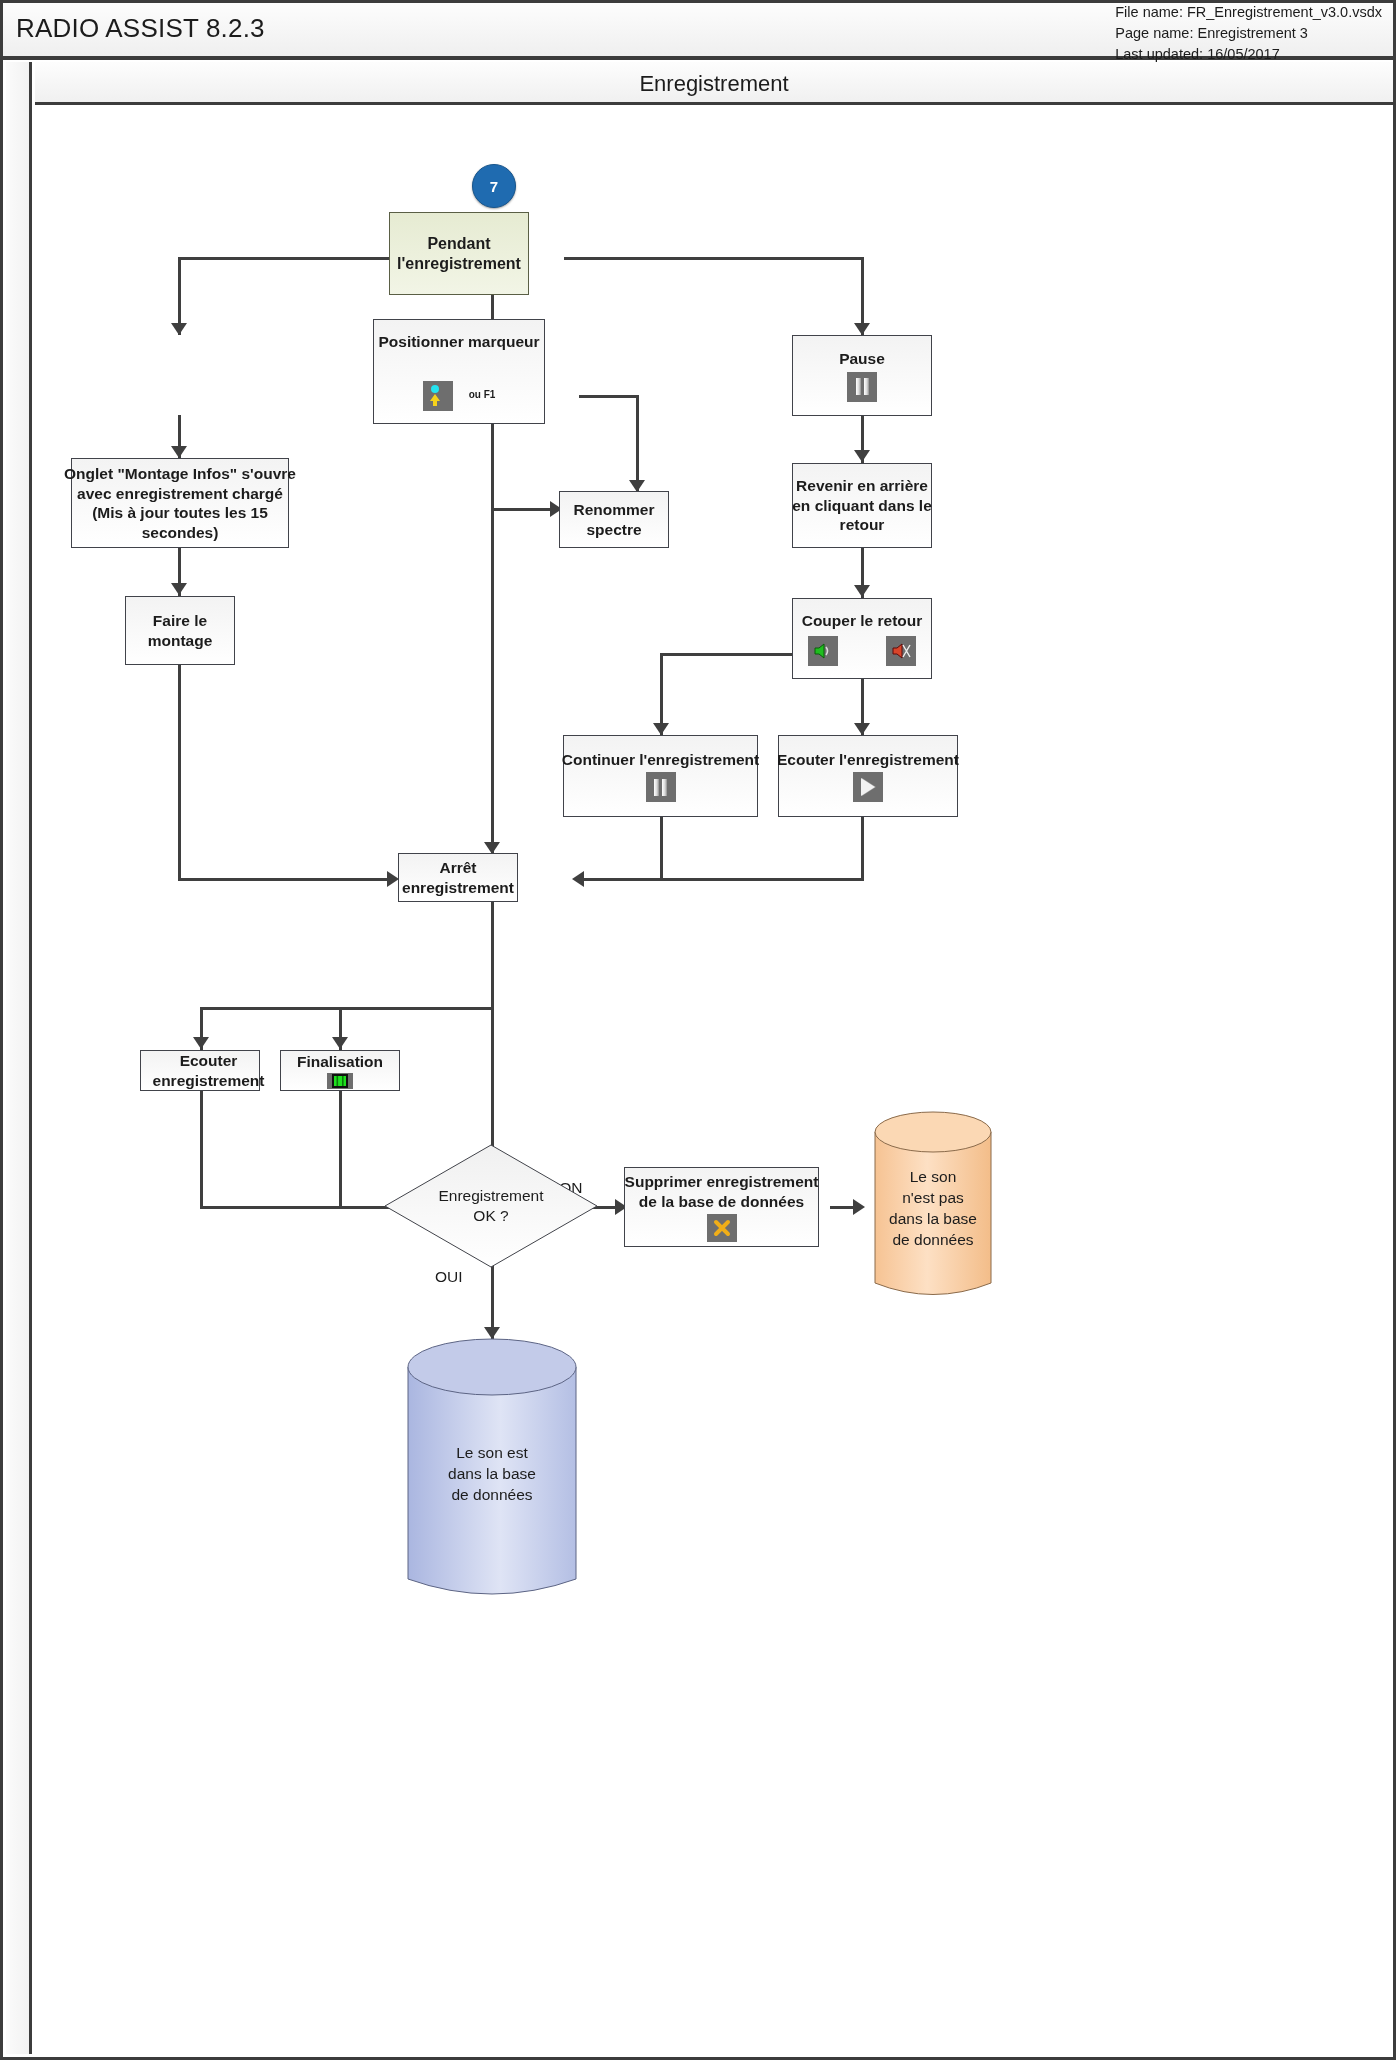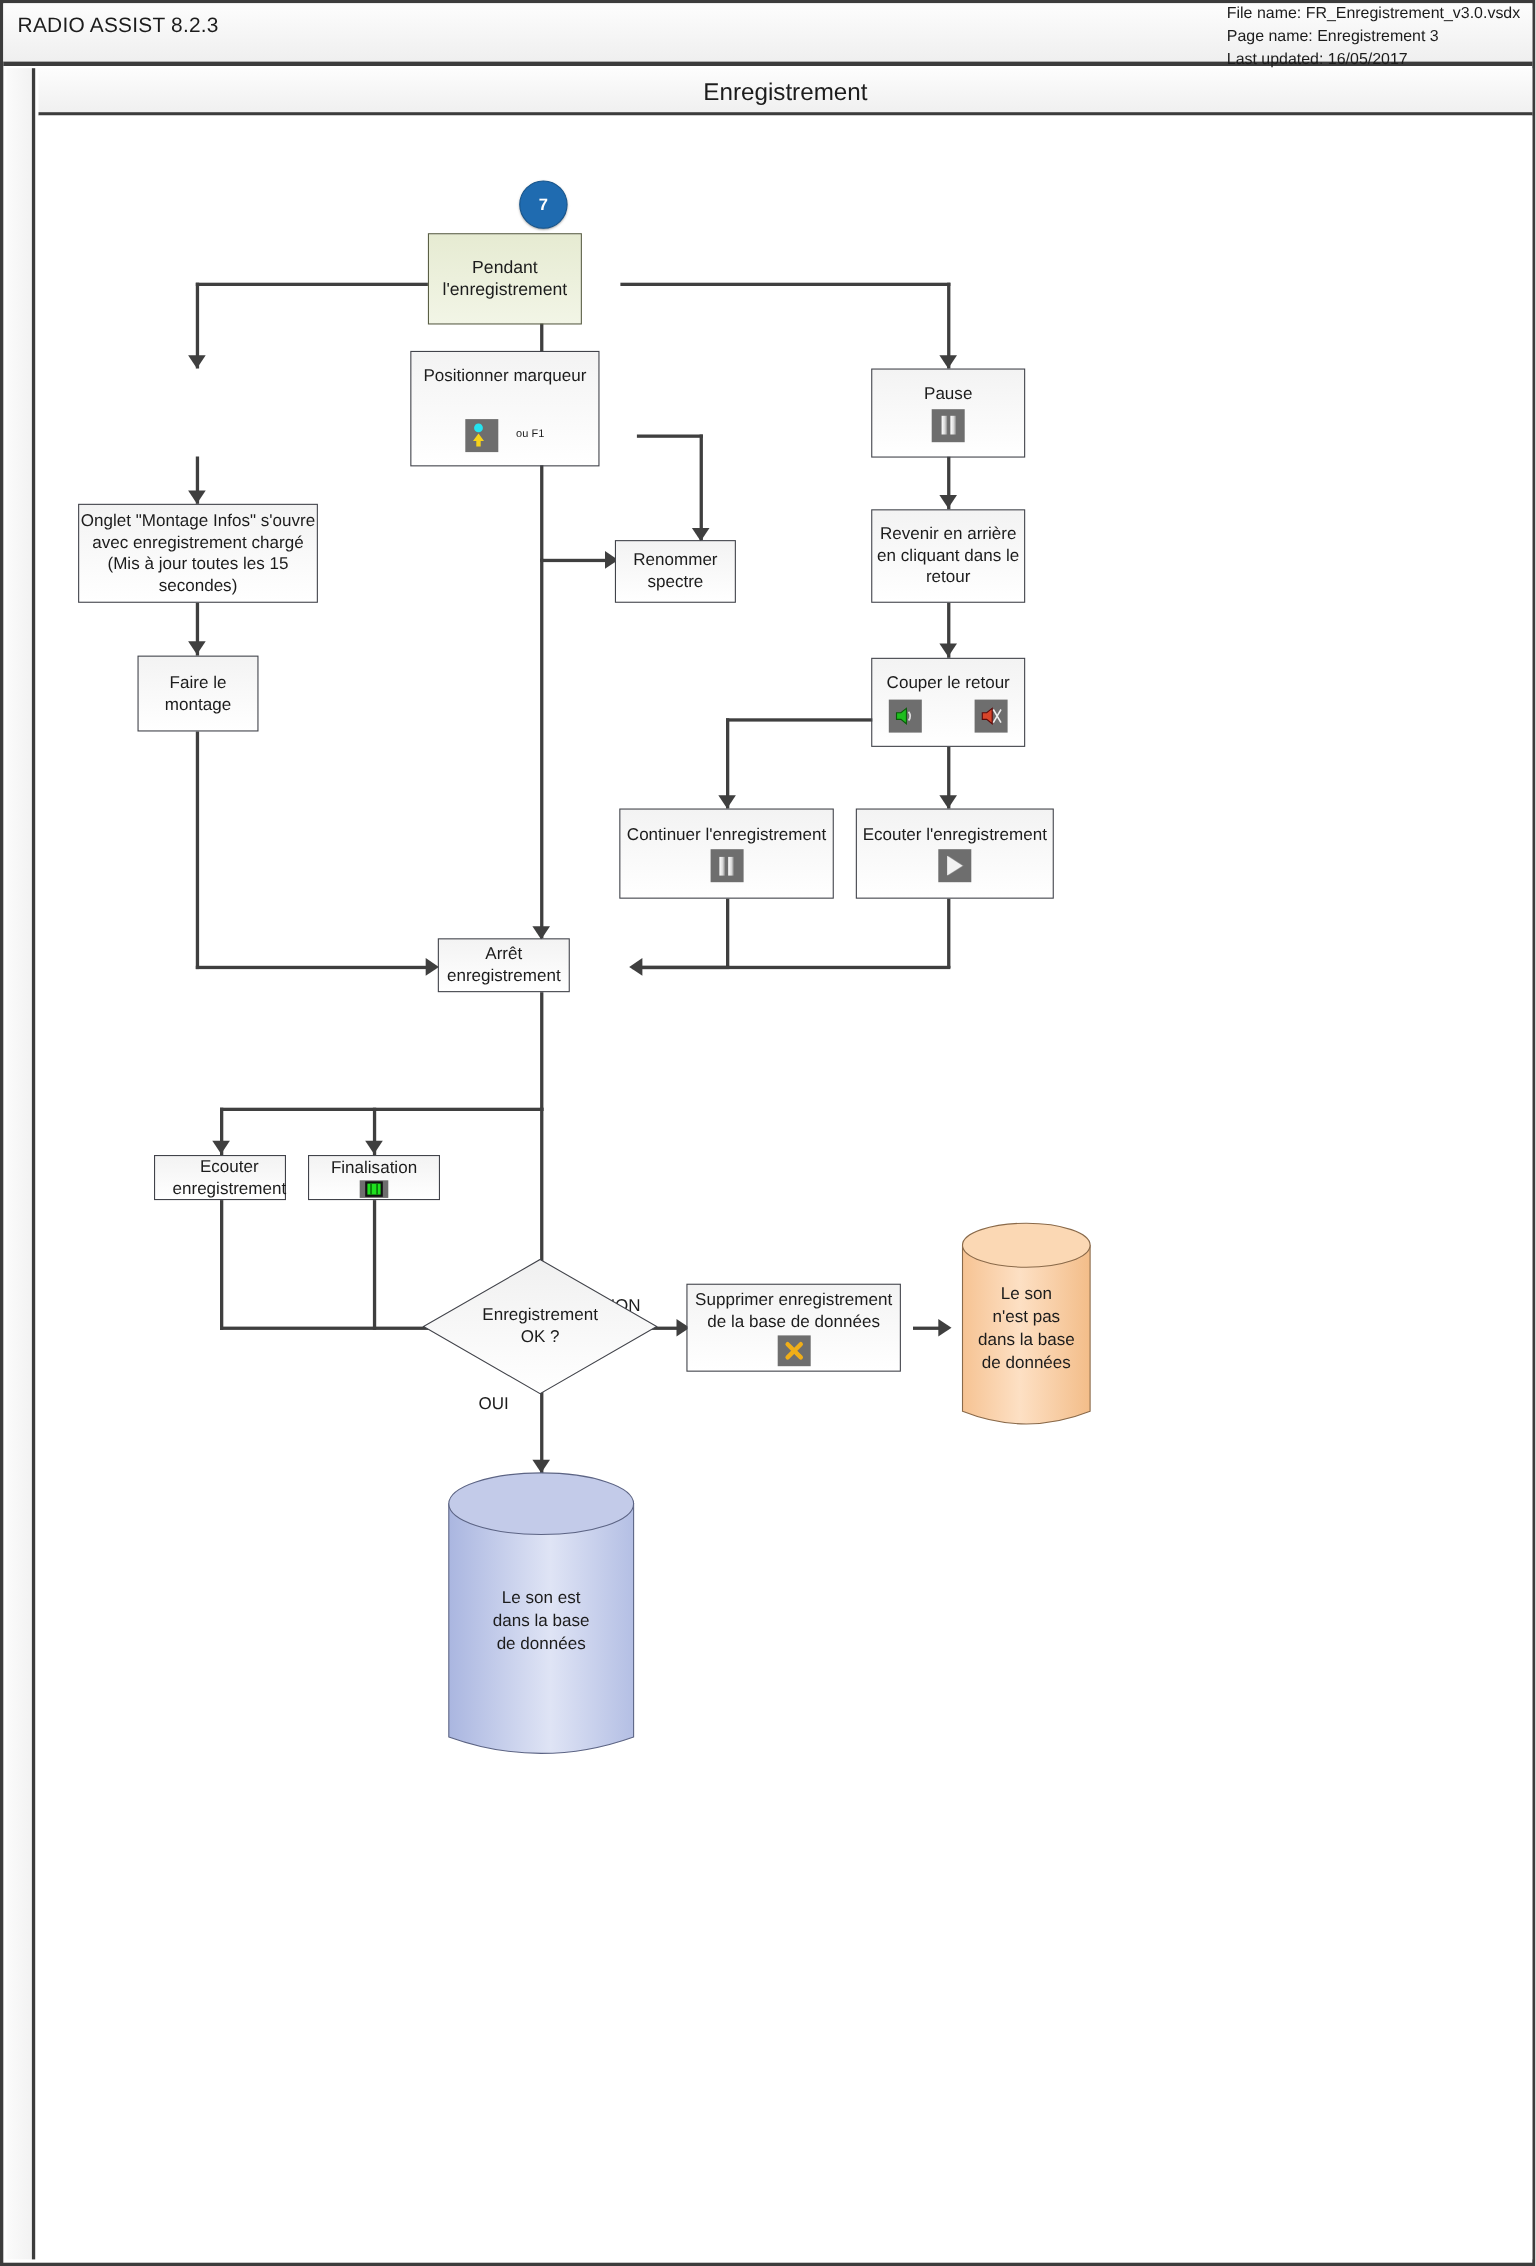--- a/index.html
+++ b/index.html
@@ -4,39 +4,39 @@
 <style>
   html,body{margin:0;padding:0;background:#ffffff;}
   body{font-family:"Liberation Sans",sans-serif;}
   #page{position:relative;width:1396px;height:2060px;background:#fff;overflow:hidden;}
 
   
   .frame-border{position:absolute;left:0;top:0;width:1396px;height:2060px;
       border:3px solid #3c3c3c;box-sizing:border-box;}
   .title-band{position:absolute;left:3px;top:3px;width:1390px;height:57px;
       background:linear-gradient(#fdfdfd,#efefef);border-bottom:4px solid #3c3c3c;box-sizing:border-box;}
-  .app-title{position:absolute;left:16px;top:13px;font-size:19px;color:#1c1c1c;letter-spacing:.2px;}
+  .app-title{position:absolute;left:16px;top:13px;font-size:26px;color:#1c1c1c;letter-spacing:.2px;}
   .meta{position:absolute;right:14px;top:2px;font-size:14.5px;color:#1c1c1c;line-height:21px;text-align:left;}
   .meta div{white-space:nowrap;}
   .meta .lbl{display:inline-block;}
 
   
   .spine{position:absolute;left:6px;top:62px;width:26px;height:1992px;
       background:linear-gradient(90deg,#fbfbfb,#f2f2f2);border-right:3px solid #3c3c3c;box-sizing:border-box;}
   
   .page-head{position:absolute;left:35px;top:62px;width:1358px;height:43px;
       background:linear-gradient(#fdfdfd,#f0f0f0);border-bottom:3px solid #3c3c3c;box-sizing:border-box;}
   .page-head span{position:absolute;left:0;right:0;top:9px;text-align:center;font-size:22px;color:#1c1c1c;}
   .canvas{position:absolute;left:35px;top:105px;width:1358px;height:1949px;background:#fff;}
 
   
   .node{position:absolute;box-sizing:border-box;border:1px solid #41434a;
       background:linear-gradient(#f3f3f3,#ffffff);
       display:flex;flex-direction:column;align-items:center;justify-content:center;
-      font-size:15.5px;color:#1c1c1c;line-height:19.5px;text-align:right;padding:4px 6px;}
+      font-size:15.5px;color:#1c1c1c;line-height:19.5px;text-align:right;padding:4px 6px;font-weight:bold;}
   .node .ln{display:block;white-space:nowrap;}
   .node.start{background:linear-gradient(#e6ebd2,#f2f5e6);border-color:#5a5f45;font-size:16px;}
 
   .badge{position:absolute;width:42px;height:42px;border-radius:50%;
       background:#1f6bb0;border:1px solid #17558c;color:#fff;font-size:15px;font-weight:bold;
       display:flex;align-items:center;justify-content:center;box-shadow:0 1px 2px rgba(0,0,0,.35);}
 
   .diamond{position:absolute;}
   .diamond svg{display:block;}
   .diamond .dtxt{position:absolute;left:0;top:0;width:100%;height:100%;

